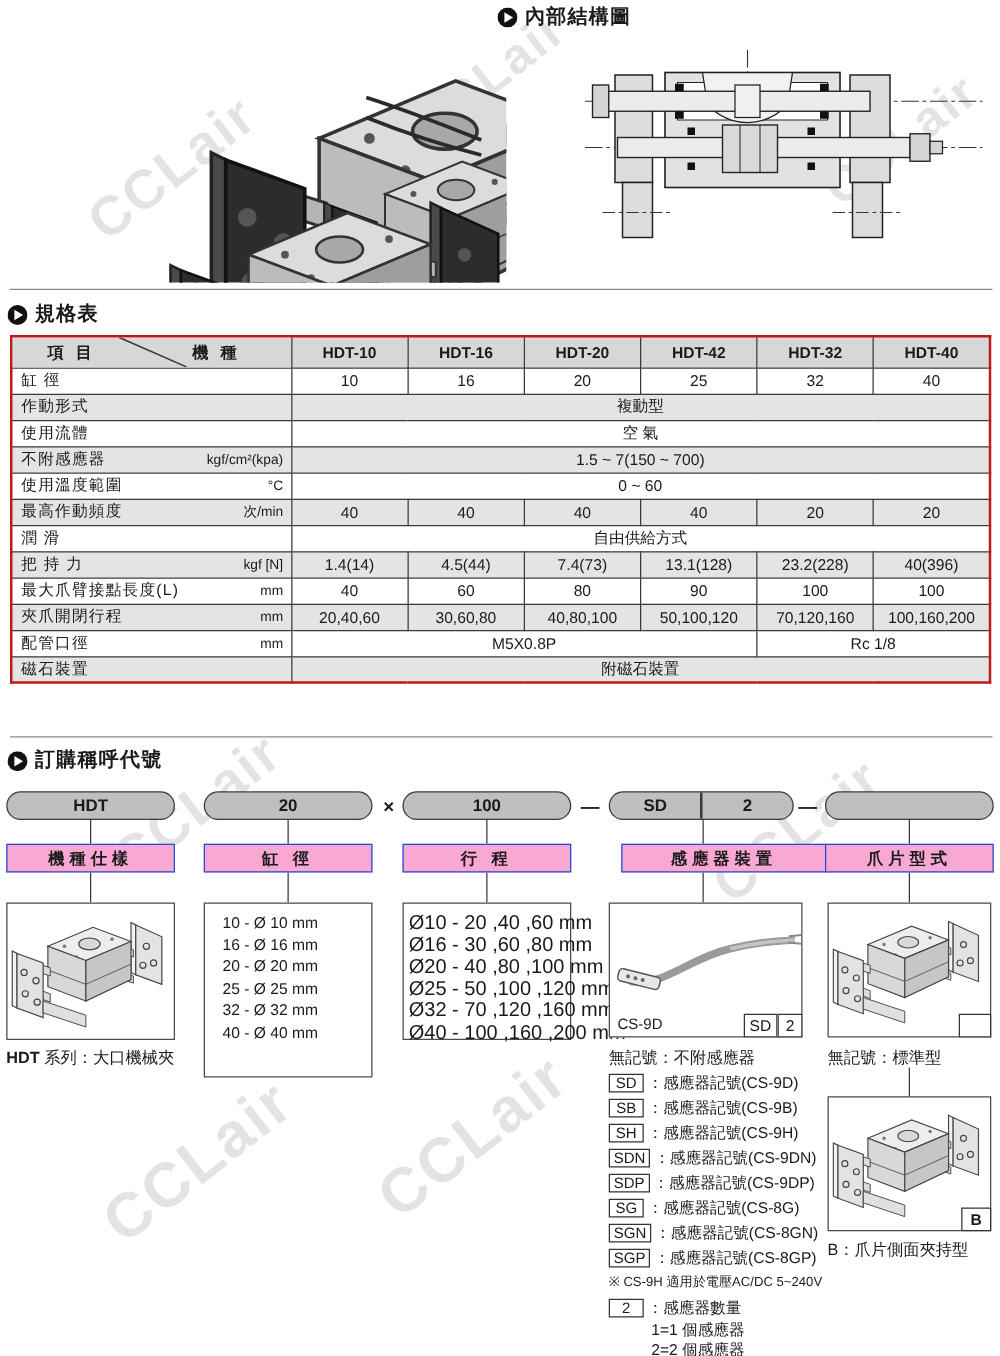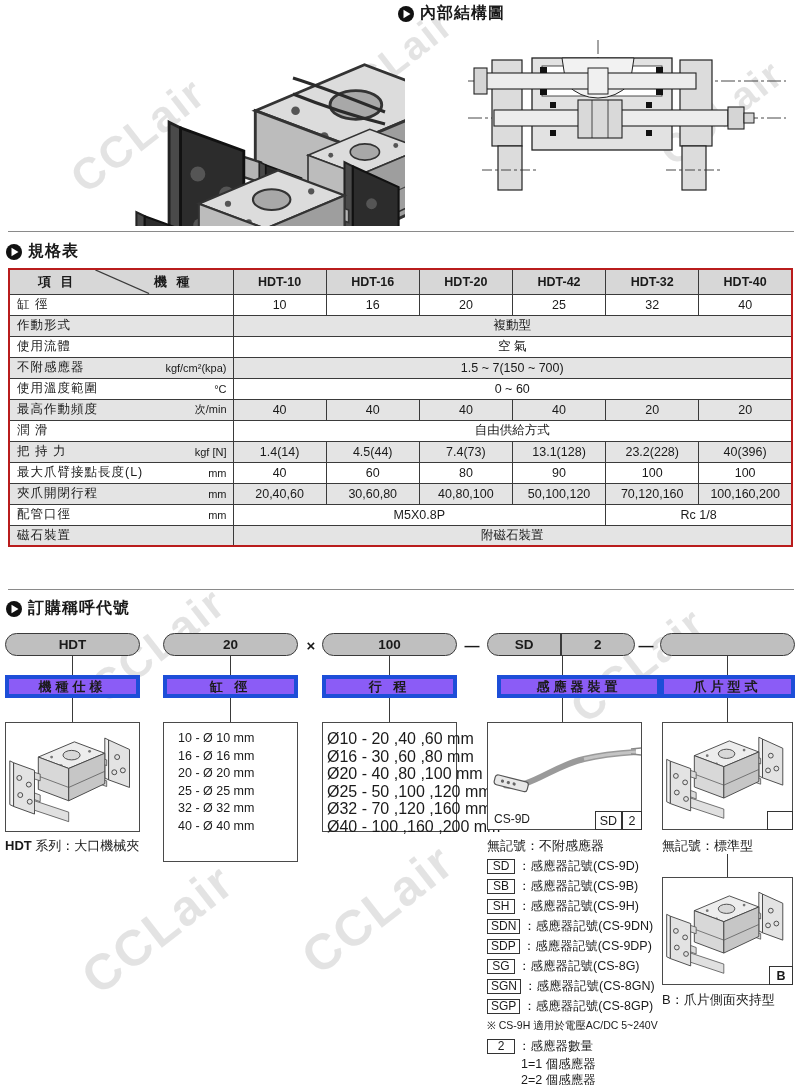--- a/index.html
+++ b/index.html
@@ -32,21 +32,21 @@
 
   
   .note { position:absolute; left:10px; top:556px; display:flex; align-items:center; gap:6px; z-index:2; }
   .note .ntxt { font-size:12.5px; }
 
   
   .pill { position:absolute; height:23px; background:#bfbfbf; border:1.5px solid #3a3a3a; border-radius:12px; display:flex; align-items:center; justify-content:center; font-weight:bold; font-size:13.5px; z-index:2; }
   .pill.split .half { flex:1; text-align:center; }
   .pill.split .div { width:1.5px; height:100%; background:#3a3a3a; }
   .opsym { position:absolute; font-size:15px; font-weight:bold; text-align:center; z-index:2; }
-  .lblbox { position:absolute; height:23px; background:#8b5cf6; border:4px solid #1d4ed8; display:flex; align-items:center; justify-content:center; font-weight:bold; font-size:13px; letter-spacing:4px; z-index:2; }
+  .lblbox { position:absolute; height:23px; background:#f9a8d4; border:1px solid #1d4ed8; display:flex; align-items:center; justify-content:center; font-weight:bold; font-size:13px; letter-spacing:4px; z-index:2; }
   .vline { position:absolute; width:1px; background:#3a3a3a; z-index:1; }
   .cbox { position:absolute; background:#fff; border:1px solid #4a4a4a; z-index:2; }
   .optlist { padding:7px 0 0 14px; font-size:12.5px; line-height:17.5px; white-space:nowrap; }
   .optlist.tight { padding:7px 0 0 4px; font-size:16px; }
   .caption { position:absolute; font-size:13px; z-index:2; white-space:nowrap; }
   .caption b { font-weight:bold; }
   .cornertag { position:absolute; right:-1px; bottom:-1px; display:flex; z-index:3; }
   .cornertag .tag { border:1px solid #333; background:#fff; height:19px; display:flex; align-items:center; justify-content:center; font-size:12.5px; padding:0 4px; min-width:20px; }
   .cs-lbl { position:absolute; left:6px; bottom:3px; font-size:12px; z-index:3; }
 

